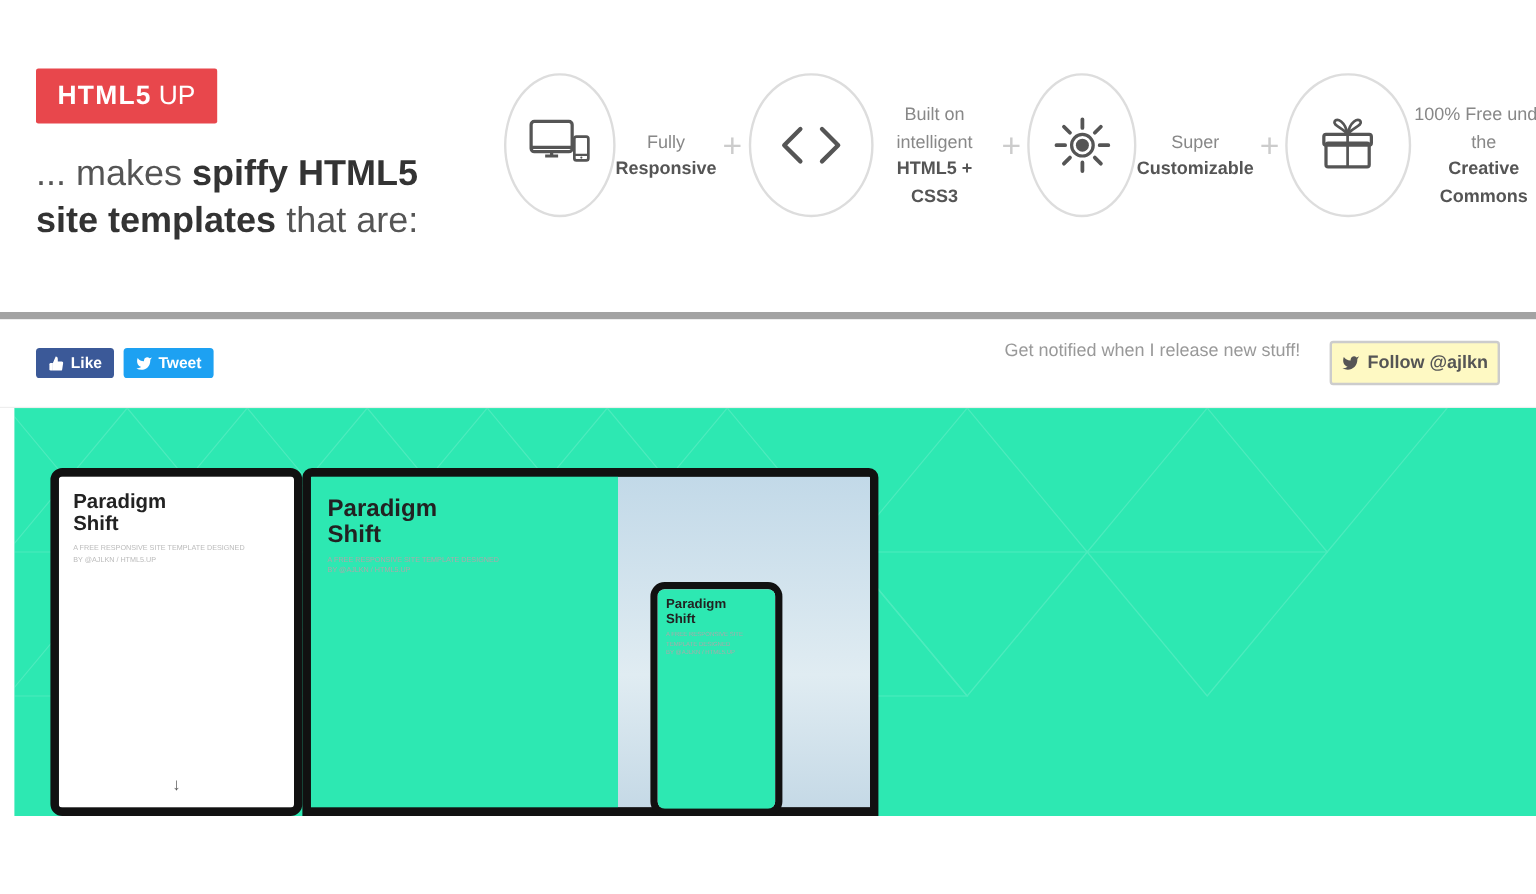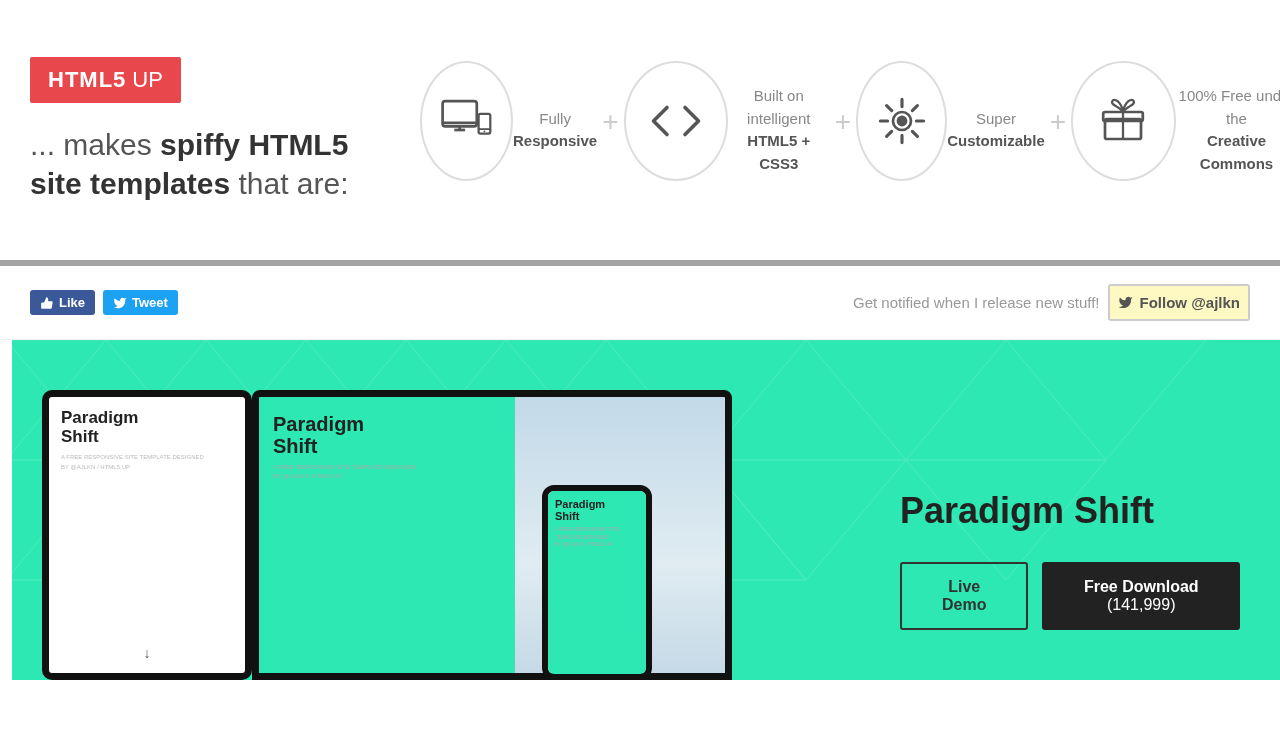--- a/index.html
+++ b/index.html
@@ -150,22 +150,21 @@
       font-size: 13px;
       padding: 5px 10px;
       border-radius: 3px;
       border: none;
       cursor: pointer;
       font-weight: 600;
     }
 
     .social-right {
       display: flex;
-      align-items: center;
-      gap: 8px;
+      gap: 24px;
     }
 
     .notify-text {
       font-size: 15px;
       color: #999;
     }
 
     .follow-btn {
       display: inline-flex;
       align-items: center;
@@ -510,23 +509,13 @@
     </div>
 
     <div class="device-phone" style="position:absolute; left:530px; bottom:0; width:110px; height:195px; background:#111; border-radius:12px; border:6px solid #111; overflow:hidden; z-index:5;">
       <div style="background:#2de8b2; width:100%; height:100%; padding:7px;">
         <div style="font-size:11px; font-weight:700; color:#222; line-height:1.1;">Paradigm<br>Shift</div>
         <div style="font-size:5px; color:#aaa; margin-top:4px; line-height:1.5;">A FREE RESPONSIVE SITE TEMPLATE DESIGNED<br>BY @AJLKN / HTML5.UP</div>
       </div>
     </div>
   </div>
 
-  <div class="showcase-info">
-    <h2 class="template-title">Paradigm Shift</h2>
-    <div class="template-actions">
-      <button class="btn-live-demo">Live Demo</button>
-      <button class="btn-free-download">
-        <span>Free Download</span>
-        <span class="download-count">(141,999)</span>
-      </button>
-    </div>
-  </div>
 </section>
 
 </body></html>

